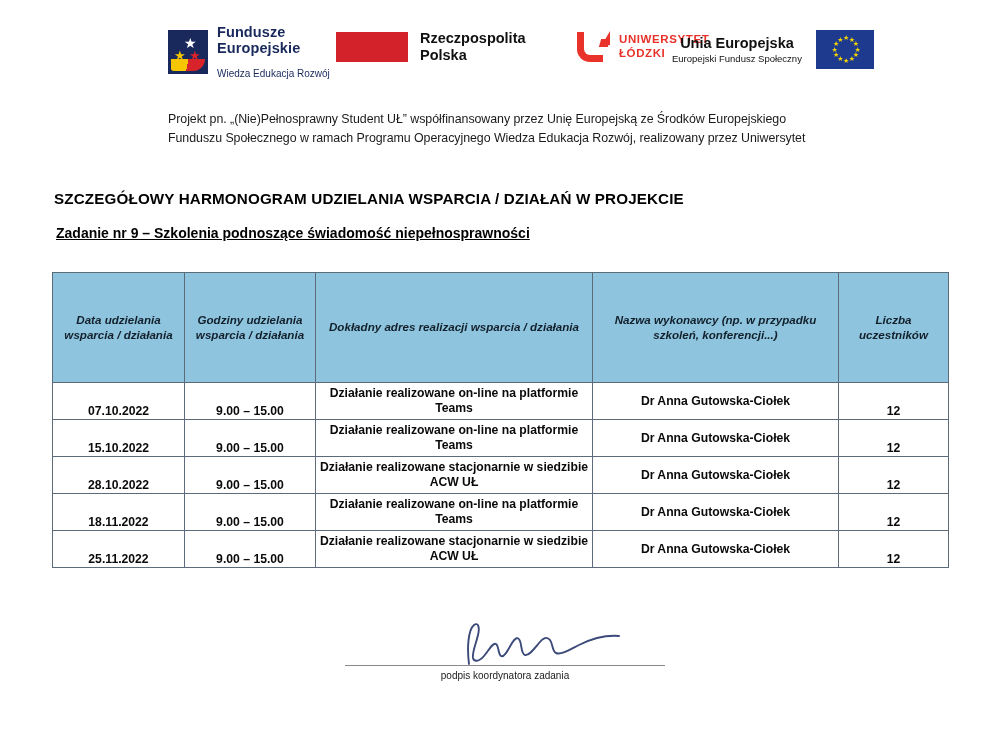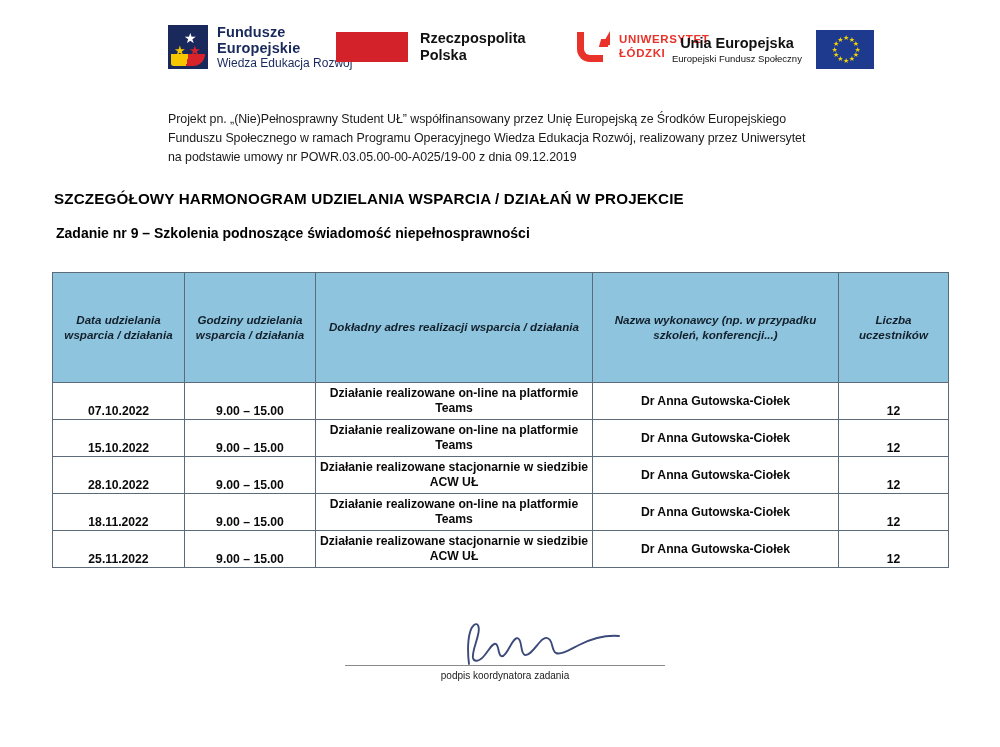--- a/index.html
+++ b/index.html
@@ -46,21 +46,21 @@
     position: absolute;
     left: 3px; bottom: 3px;
     width: 34px; height: 12px;
     background: linear-gradient(100deg,#f6c700 0 48%, #d8232a 48% 100%);
     border-radius: 0 0 18px 4px;
   }
   .fe-text { line-height: 1.12; }
   .fe-text .l1, .fe-text .l2 {
     font-size: 14.5px; font-weight: bold; color: #19295c; letter-spacing: .1px;
   }
-  .fe-text .l3 { font-size: 12px; color: #19295c; margin-top: 1px; text-align: center; }
+  .fe-text .l3 { font-size: 10px; color: #19295c; margin-top: 12px; text-align: center; }
 
   
   .rp-logo { left: 336px; top: 12px; }
   .rp-flag {
     width: 72px; height: 30px;
     background: #d4222a;
     margin-right: 12px;
   }
   .rp-text { line-height: 1.15; }
   .rp-text .l1, .rp-text .l2 {
@@ -148,20 +148,21 @@
     letter-spacing: .15px;
     color: #000000;
   }
   .task-title {
     position: absolute;
     left: 56px;
     top: 225px;
     font-size: 14px;
     font-weight: bold;
     color: #000000;
+    text-decoration: underline;
   }
 
   
   .schedule-table {
     position: absolute;
     left: 52px;
     top: 272px;
     width: 896px;
     border-collapse: collapse;
     table-layout: fixed;
@@ -294,21 +295,20 @@
         <span class="star" style="left: 17.0407px; top: 11.75px; color: rgb(246, 213, 0);">★</span>
         <span class="star" style="left: 21.25px; top: 7.54071px; color: rgb(246, 213, 0);">★</span>
       </div>
   </div>
 
 </div>
 
 <div class="project-para">
   <div>Projekt pn. „(Nie)Pełnosprawny Student UŁ” współfinansowany przez Unię Europejską ze Środków Europejskiego</div>
   <div>Funduszu Społecznego w ramach Programu Operacyjnego Wiedza Edukacja Rozwój, realizowany przez Uniwersytet</div>
-  <div>na podstawie umowy nr POWR.03.05.00-00-A025/19-00 z dnia 09.12.2019</div>
 </div>
 
 <div class="doc-title">SZCZEGÓŁOWY HARMONOGRAM UDZIELANIA WSPARCIA / DZIAŁAŃ W PROJEKCIE</div>
 <div class="task-title">Zadanie nr 9 – Szkolenia podnoszące świadomość niepełnosprawności</div>
 
 <table class="schedule-table">
   <colgroup>
     <col class="col-date">
       <col class="col-hours">
       <col class="col-addr">

